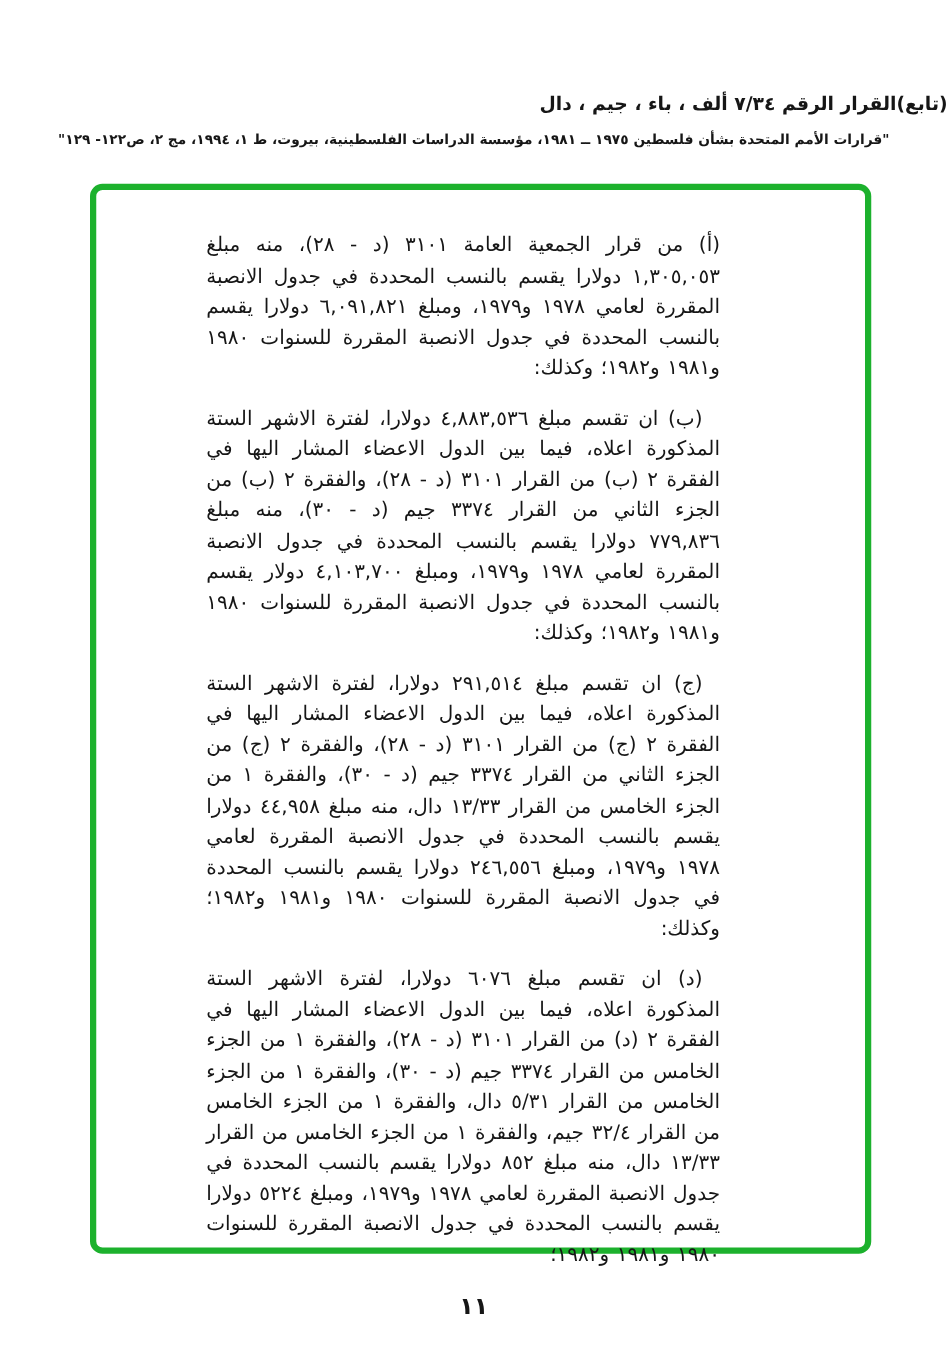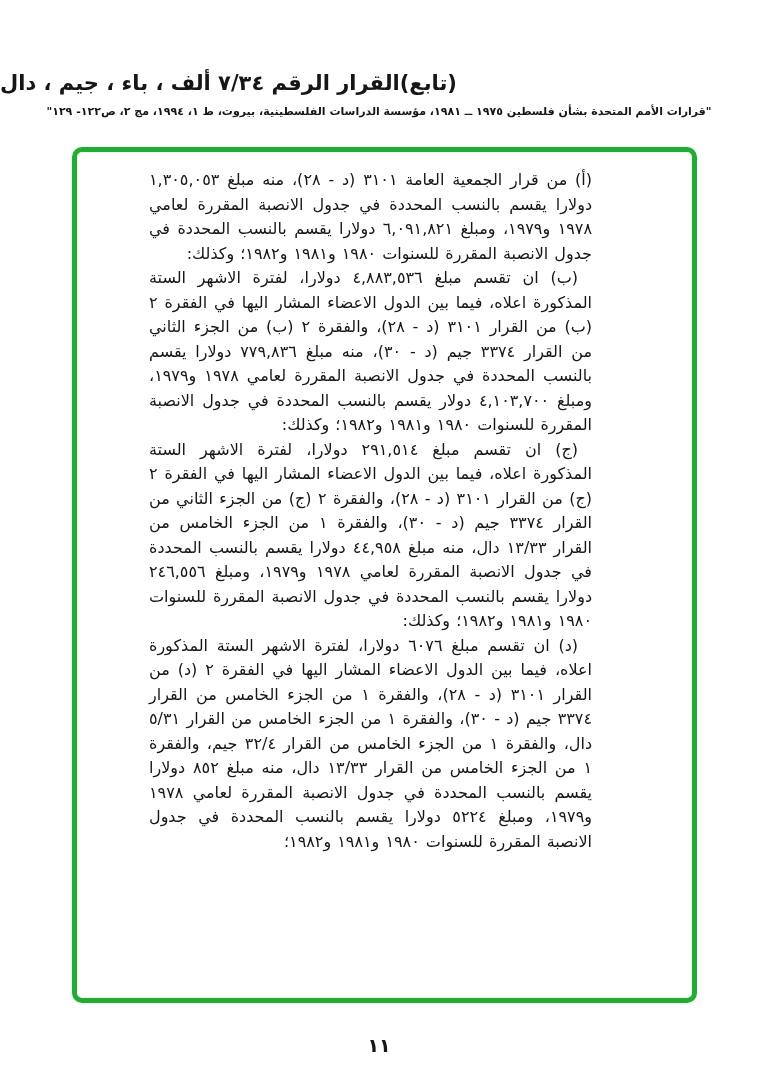--- a/index.html
+++ b/index.html
@@ -15,22 +15,22 @@
     font-family: "DejaVu Sans", sans-serif;
     color: #161616;
     overflow: hidden;
     direction: rtl;
   }
   .doc-title {
     position: absolute;
     top: 70px;
     left: 0;
     right: 0;
-    text-align: left;
-    font-size: 21px;
+    text-align: right;
+    font-size: 15px;
     font-weight: bold;
     direction: rtl;
     line-height: 26px;
   }
   .source-line {
     position: absolute;
     top: 104px;
     left: 0;
     right: 0;
     text-align: center;
@@ -52,21 +52,21 @@
     background: #ffffff;
   }
   .text-column {
     position: absolute;
     top: 16px;
     right: 100px;
     left: 72px;
     direction: rtl;
   }
   .para {
-    margin: 0;
+    margin: 16px;
     direction: rtl;
     text-align: justify;
     font-size: 16px;
     line-height: 24.5px;
     word-spacing: 1px;
   }
   .para.indented {
     text-indent: 14px;
   }
   .page-number {

